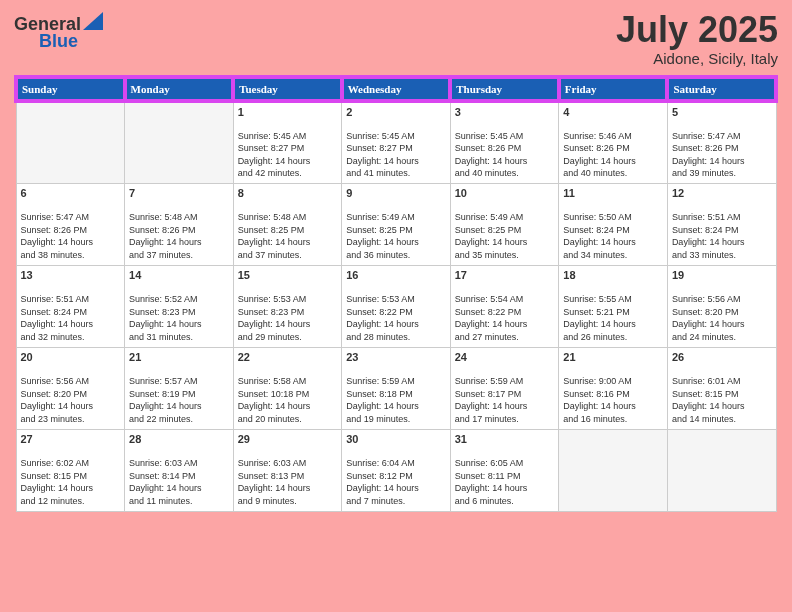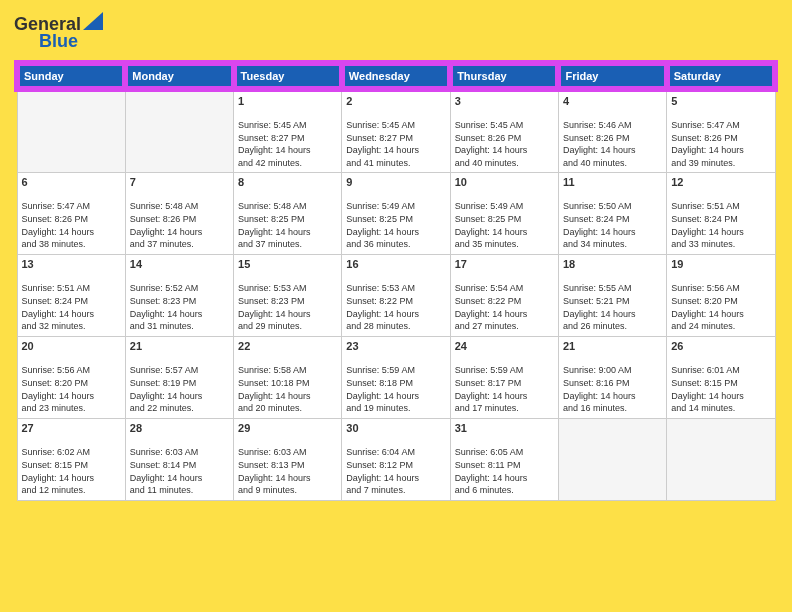--- a/index.html
+++ b/index.html
@@ -6,21 +6,21 @@
     body {
       width: 792px;
       height: 612px;
       font-family: Arial, sans-serif;
       background: #fff;
       overflow: hidden;
     }
     .page {
       width: 792px;
       height: 612px;
-      background: #fde047;
+      background: #fca5a5;
       padding: 10px 14px;
     }
     .header {
       display: flex;
       justify-content: space-between;
       align-items: flex-start;
       margin-bottom: 8px;
     }
     .logo {
       display: flex;
@@ -47,21 +47,22 @@
       border-collapse: collapse;
       table-layout: fixed;
     }
     th {
       background: #1a5fb4;
       color: #fff;
       font-size: 11px;
       font-weight: bold;
       padding: 4px 4px;
       text-align: left;
-      border: 6px solid #d946ef;
+      border: 4px solid #d946ef;
+      font-family: Liberation Serif, serif;
     }
     td {
       border: 1px solid #ccc;
       vertical-align: top;
       padding: 3px 4px;
       height: 82px;
       font-size: 9.5px;
       color: #333;
       background: #fff;
     }
@@ -93,20 +94,22 @@
         <div style="display:flex;align-items:center;">
           <span class="logo-general" style="font-size:18px;font-weight:bold;color:#333;">General</span>
           <svg width="20" height="18" viewBox="0 0 20 18" style="margin-left:2px;margin-top:-8px;">
             <polygon points="0,18 20,0 20,18" fill="#1a5fb4"></polygon>
           </svg>
         </div>
         <span class="logo-blue" style="font-size:18px;font-weight:bold;color:#1a5fb4;display:block;margin-top:-4px;">Blue</span>
       </div>
     </div>
     <div class="title-block">
+      <div class="month-title">July 2025</div>
+      <div class="location">Aidone, Sicily, Italy</div>
     </div>
   </div>
 
   <table>
     <thead>
       <tr id="thead-row">
       <th>Sunday</th>
           <th>Monday</th>
           <th>Tuesday</th>
           <th>Wednesday</th>

